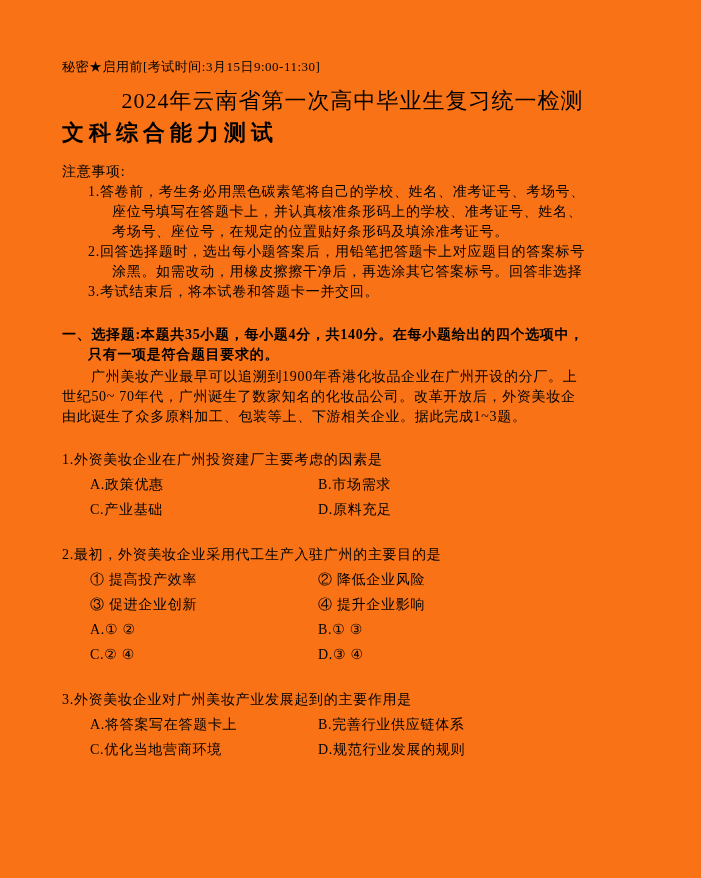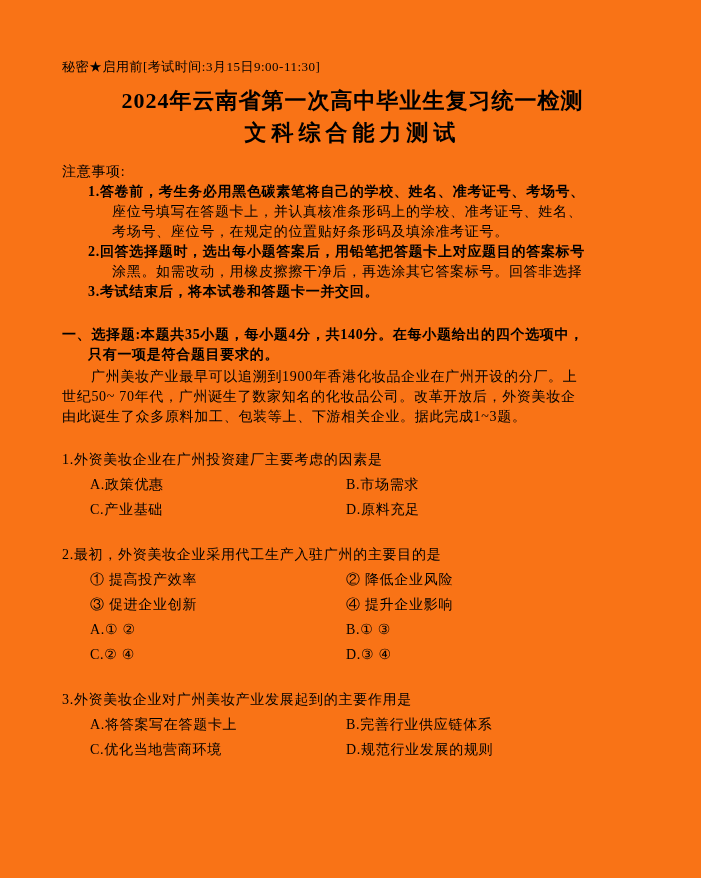--- a/index.html
+++ b/index.html
@@ -15,69 +15,68 @@
     overflow: hidden;
   }
   .secrecy {
     font-size: 13px;
     letter-spacing: 0.5px;
     line-height: 18px;
     white-space: nowrap;
   }
   .title {
     font-size: 22px;
-    font-weight: bold;
+    font-weight: normal;
     text-align: center;
     margin: 10px 0 0 0;
     line-height: 30px;
     letter-spacing: 1px;
   }
   .subtitle {
     font-size: 22px;
     font-weight: bold;
-    text-align: center;
+    text-align: left;
     margin: 2px 0 0 0;
     line-height: 30px;
     letter-spacing: 5px;
   }
   .notice-heading {
     margin-top: 14px;
     font-size: 14px;
     letter-spacing: 0.7px;
     line-height: 20px;
   }
   .line {
     font-size: 14px;
     letter-spacing: 0.7px;
     line-height: 20px;
     white-space: nowrap;
   }
   .bold { font-weight: bold; }
-  .ind-item { padding-left: 26px; font-weight: bold; }
+  .ind-item { padding-left: 26px; }
   .ind-cont { padding-left: 50px; }
   .ind-sec2 { padding-left: 26px; }
   .ind-para { padding-left: 29px; }
   .section-wrap { margin-top: 23px; }
   .passage-wrap { margin-top: 2px; }
   .q-wrap { margin-top: 2px; }
   .qstem {
     font-size: 14px;
     letter-spacing: 0.7px;
     line-height: 25px;
     white-space: nowrap;
     margin-top: 20px;
   }
   .optrow {
     display: flex;
     padding-left: 28px;
     font-size: 14px;
     letter-spacing: 0.7px;
     line-height: 25px;
     white-space: nowrap;
-    gap: 28px;
   }
   .optcell-a { width: 228px; flex: none; }
   .optcell-b { flex: none; }
   .footer {
     position: absolute;
     left: 0;
     right: 0;
     top: 761px;
     text-align: center;
     font-size: 13px;

